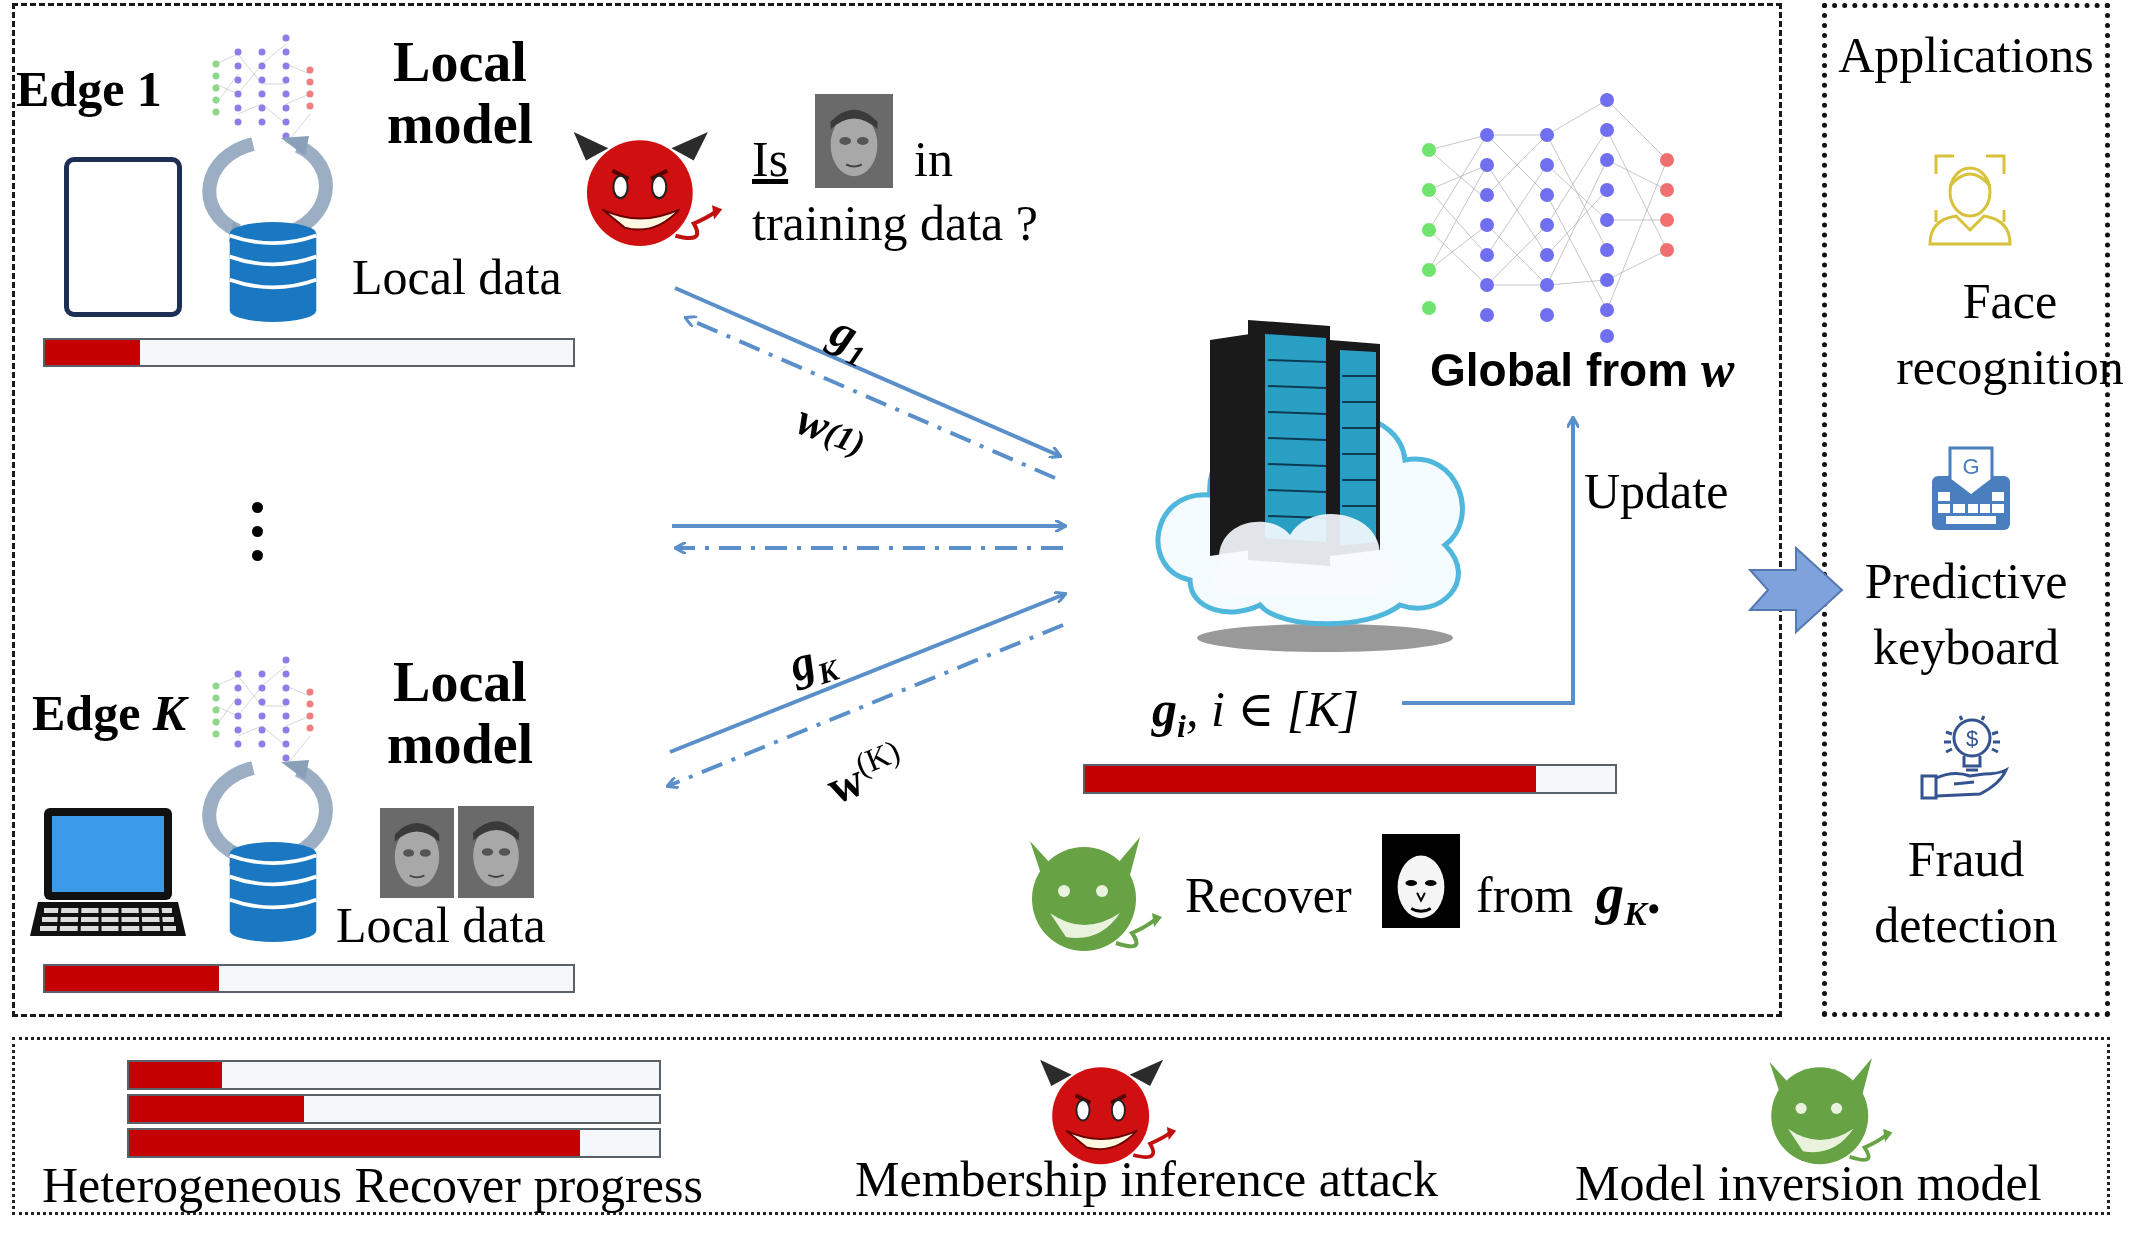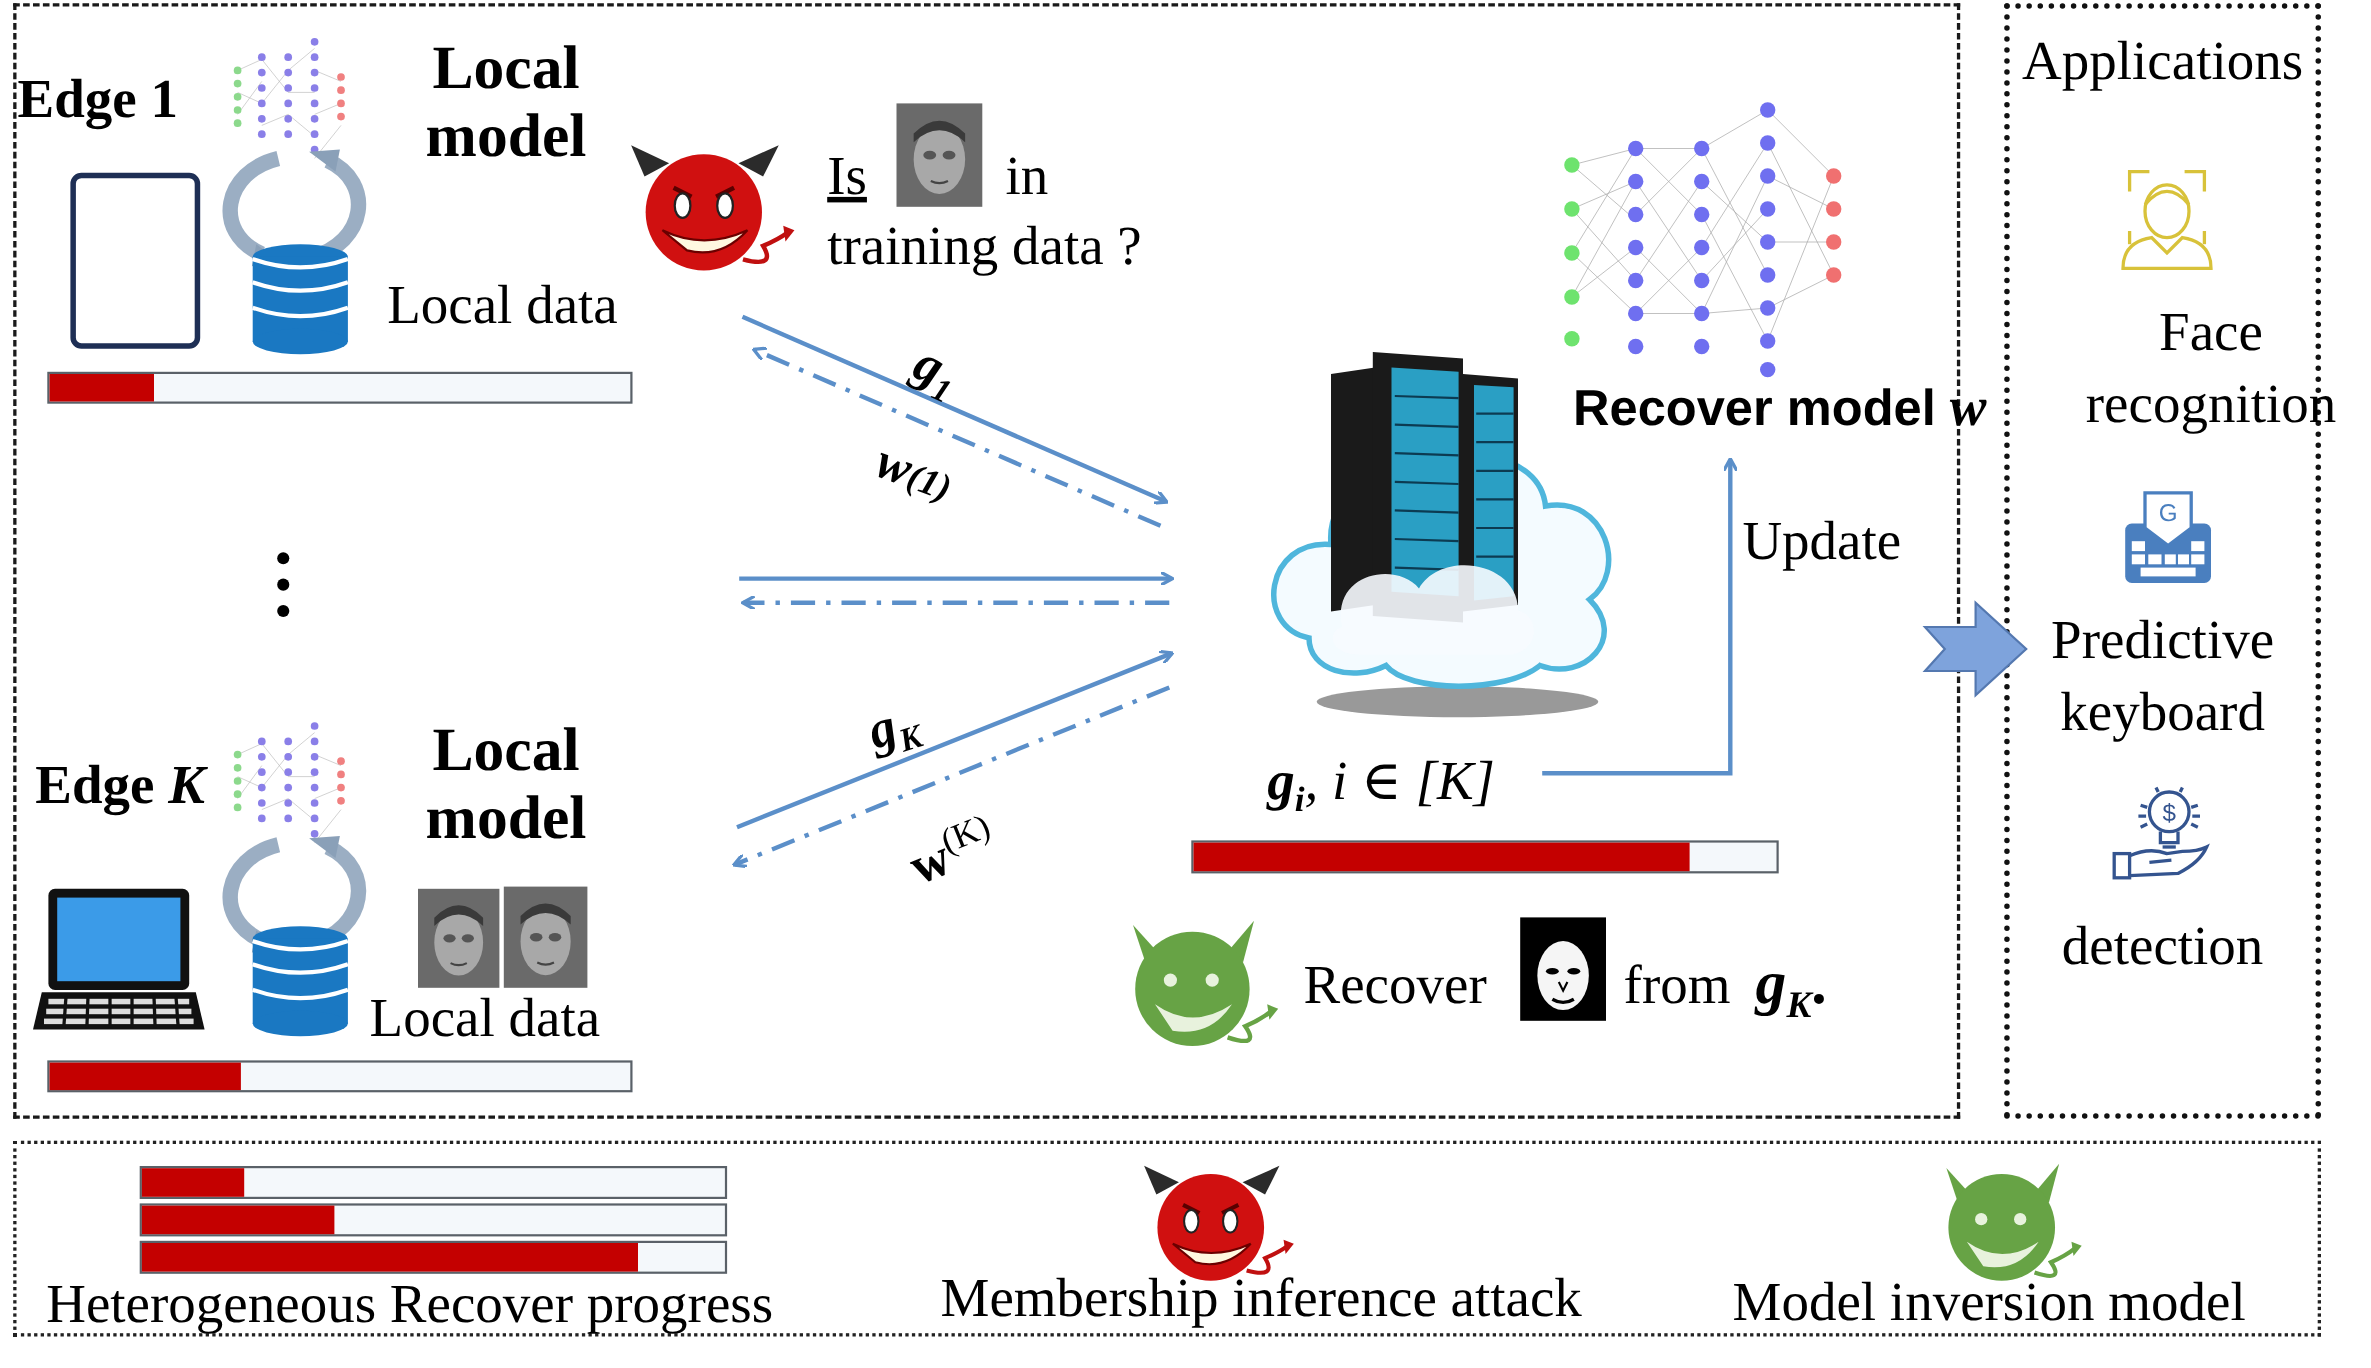--- a/index.html
+++ b/index.html
@@ -331,21 +331,21 @@
   </g>
   <g fill="#f07070">
       <circle cx="272" cy="70" r="7"></circle>
       <circle cx="272" cy="100" r="7"></circle>
       <circle cx="272" cy="130" r="7"></circle>
       <circle cx="272" cy="160" r="7"></circle>
     </g>
 </svg>
 
 <div class="abs sans bold" style="left:1430px;top:340px;font-size:46px;">
-  <span>Recover model</span> <span class="serif ital" style="font-size:50px">w</span>
+  <span>Global from</span> <span class="serif ital" style="font-size:50px">w</span>
 </div>
 <div class="abs serif t50" style="left:1584px;top:466px;">Update</div>
 
 <div class="abs serif ital" style="left:1152px;top:680px;font-size:50px;">
   <span class="bold">g</span><sub class="bold" style="font-size:32px">i</sub><span>, i ∈ [K]</span>
 </div>
 <div class="abs pbar" style="left:1083px;top:764px;width:534px;height:30px;">
   <div class="fill" style="width: 85%;"></div>
 </div>
 
@@ -411,20 +411,21 @@
     <path d="M46,42 L46,52 L62,52 L62,42"></path>
     <path d="M48,56 L60,56"></path>
     <path d="M28,18 L34,20 M26,28 L33,28 M28,38 L34,35 M80,18 L74,20 M82,28 L75,28 M80,38 L74,35 M42,2 L44,6 M66,2 L64,6"></path>
     <rect x="4" y="62" width="14" height="22"></rect>
     <path d="M18,64 Q36,56 52,62 L66,60 Q80,60 88,56 Q82,70 62,80 L18,82"></path>
     <path d="M36,70 L56,68"></path>
   </g>
   <text x="54" y="32" text-anchor="middle" font-family="Liberation Sans, sans-serif" font-size="22" fill="#34548f">$</text>
 </svg>
 <div class="abs serif t50 center" style="left:1826px;top:826px;width:280px;line-height:66px;">
+  <div>Fraud</div>
   <div>detection</div>
 </div>
 
 <div class="abs pbar" style="left:127px;top:1060px;width:534px;height:30px;">
   <div class="fill" style="width: 17.5%;"></div>
 </div>
 <div class="abs pbar" style="left:127px;top:1094px;width:534px;height:30px;">
   <div class="fill" style="width: 33%;"></div>
 </div>
 <div class="abs pbar" style="left:127px;top:1128px;width:534px;height:30px;">

